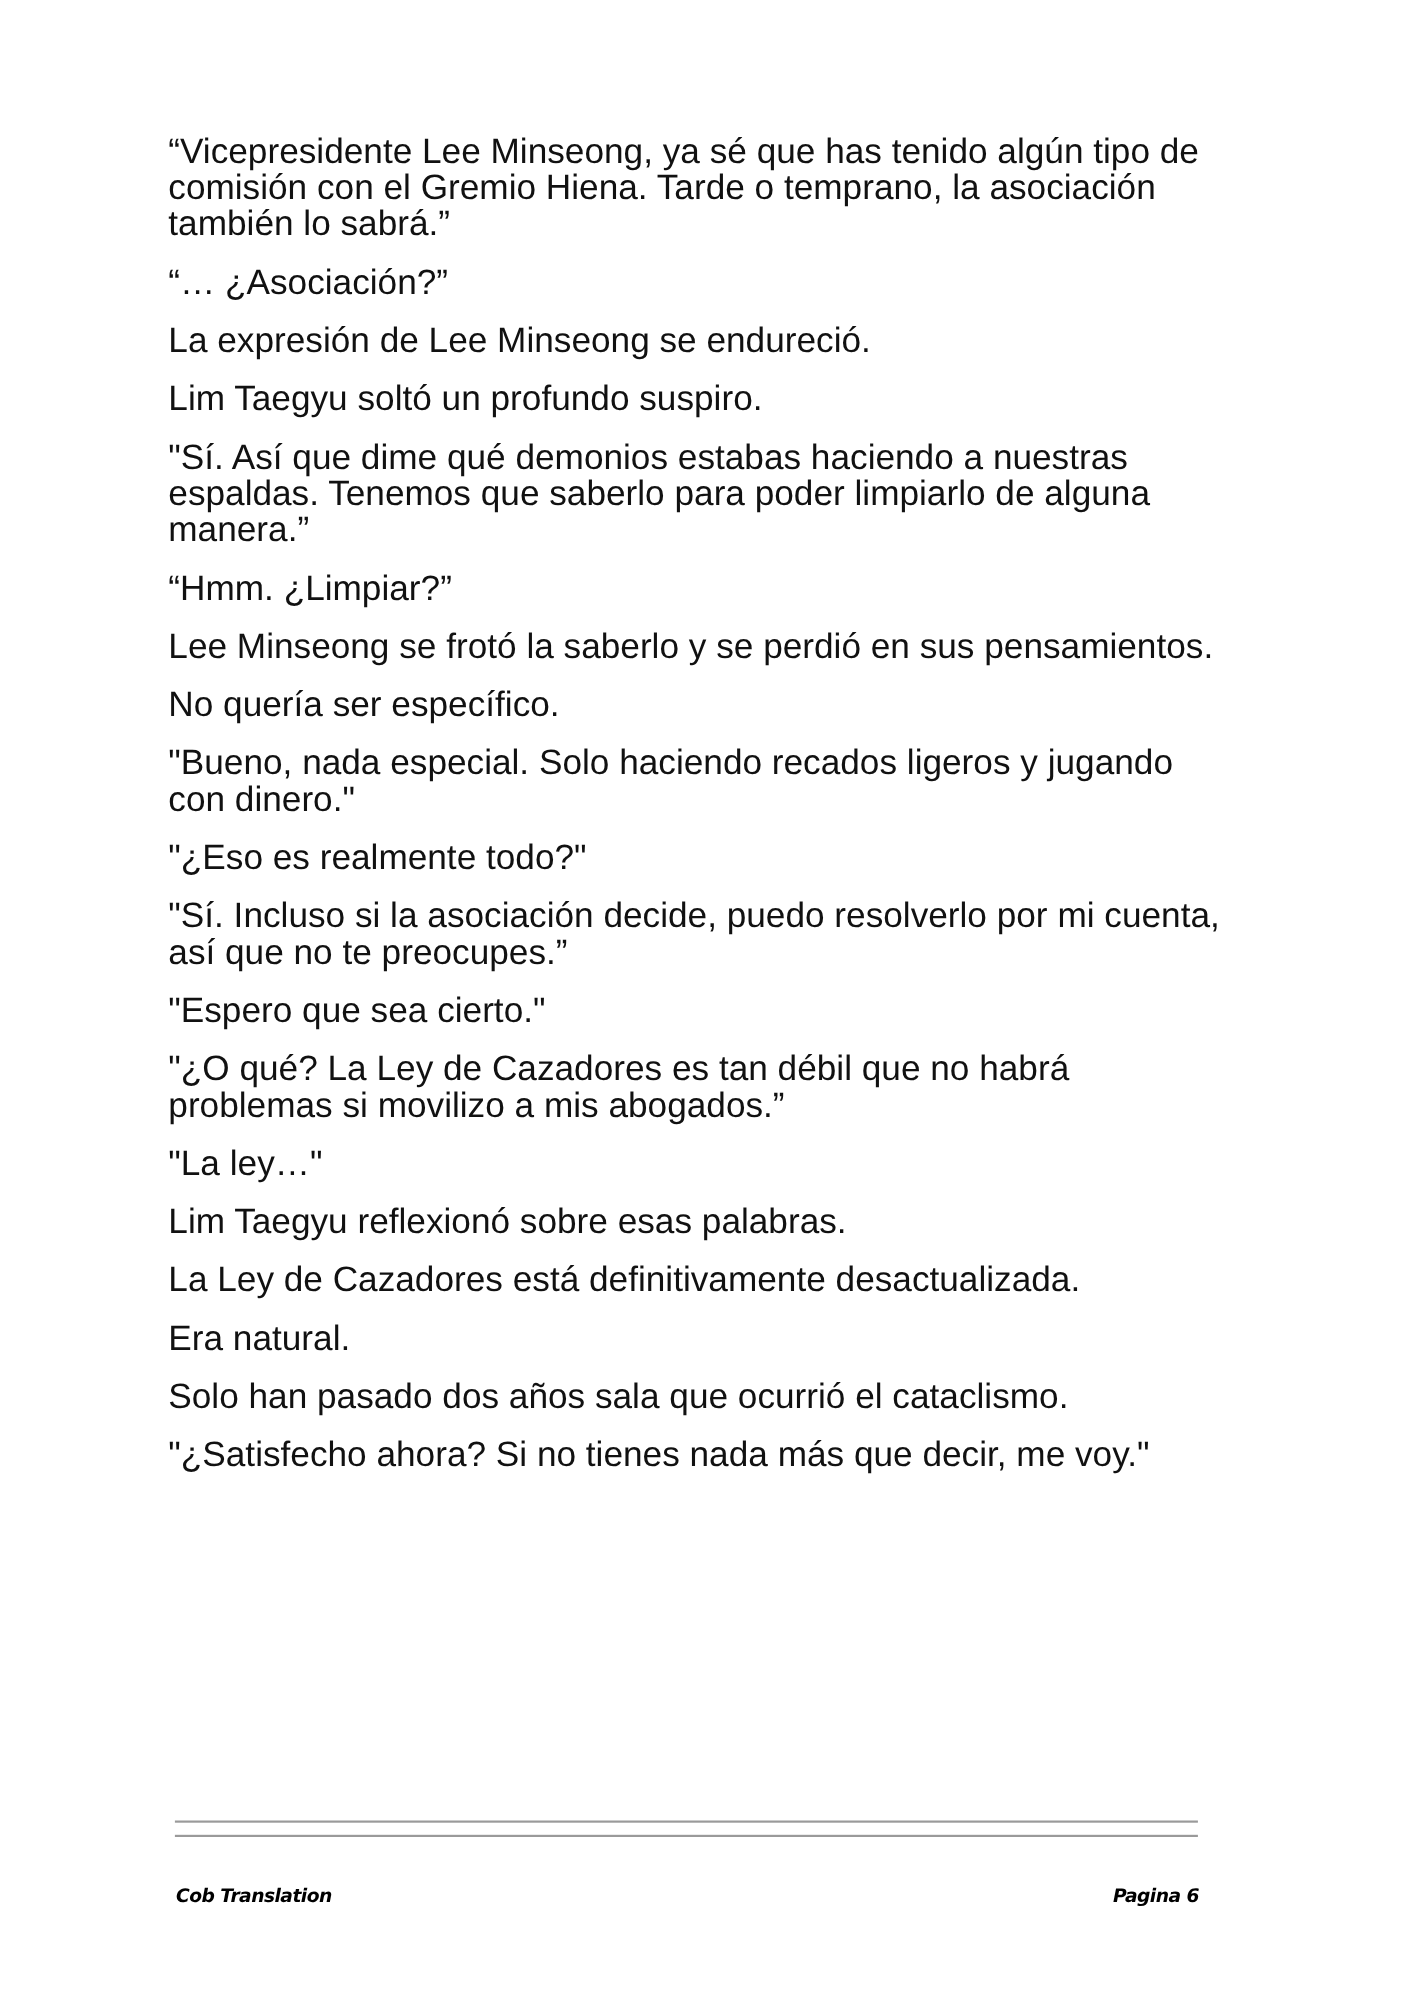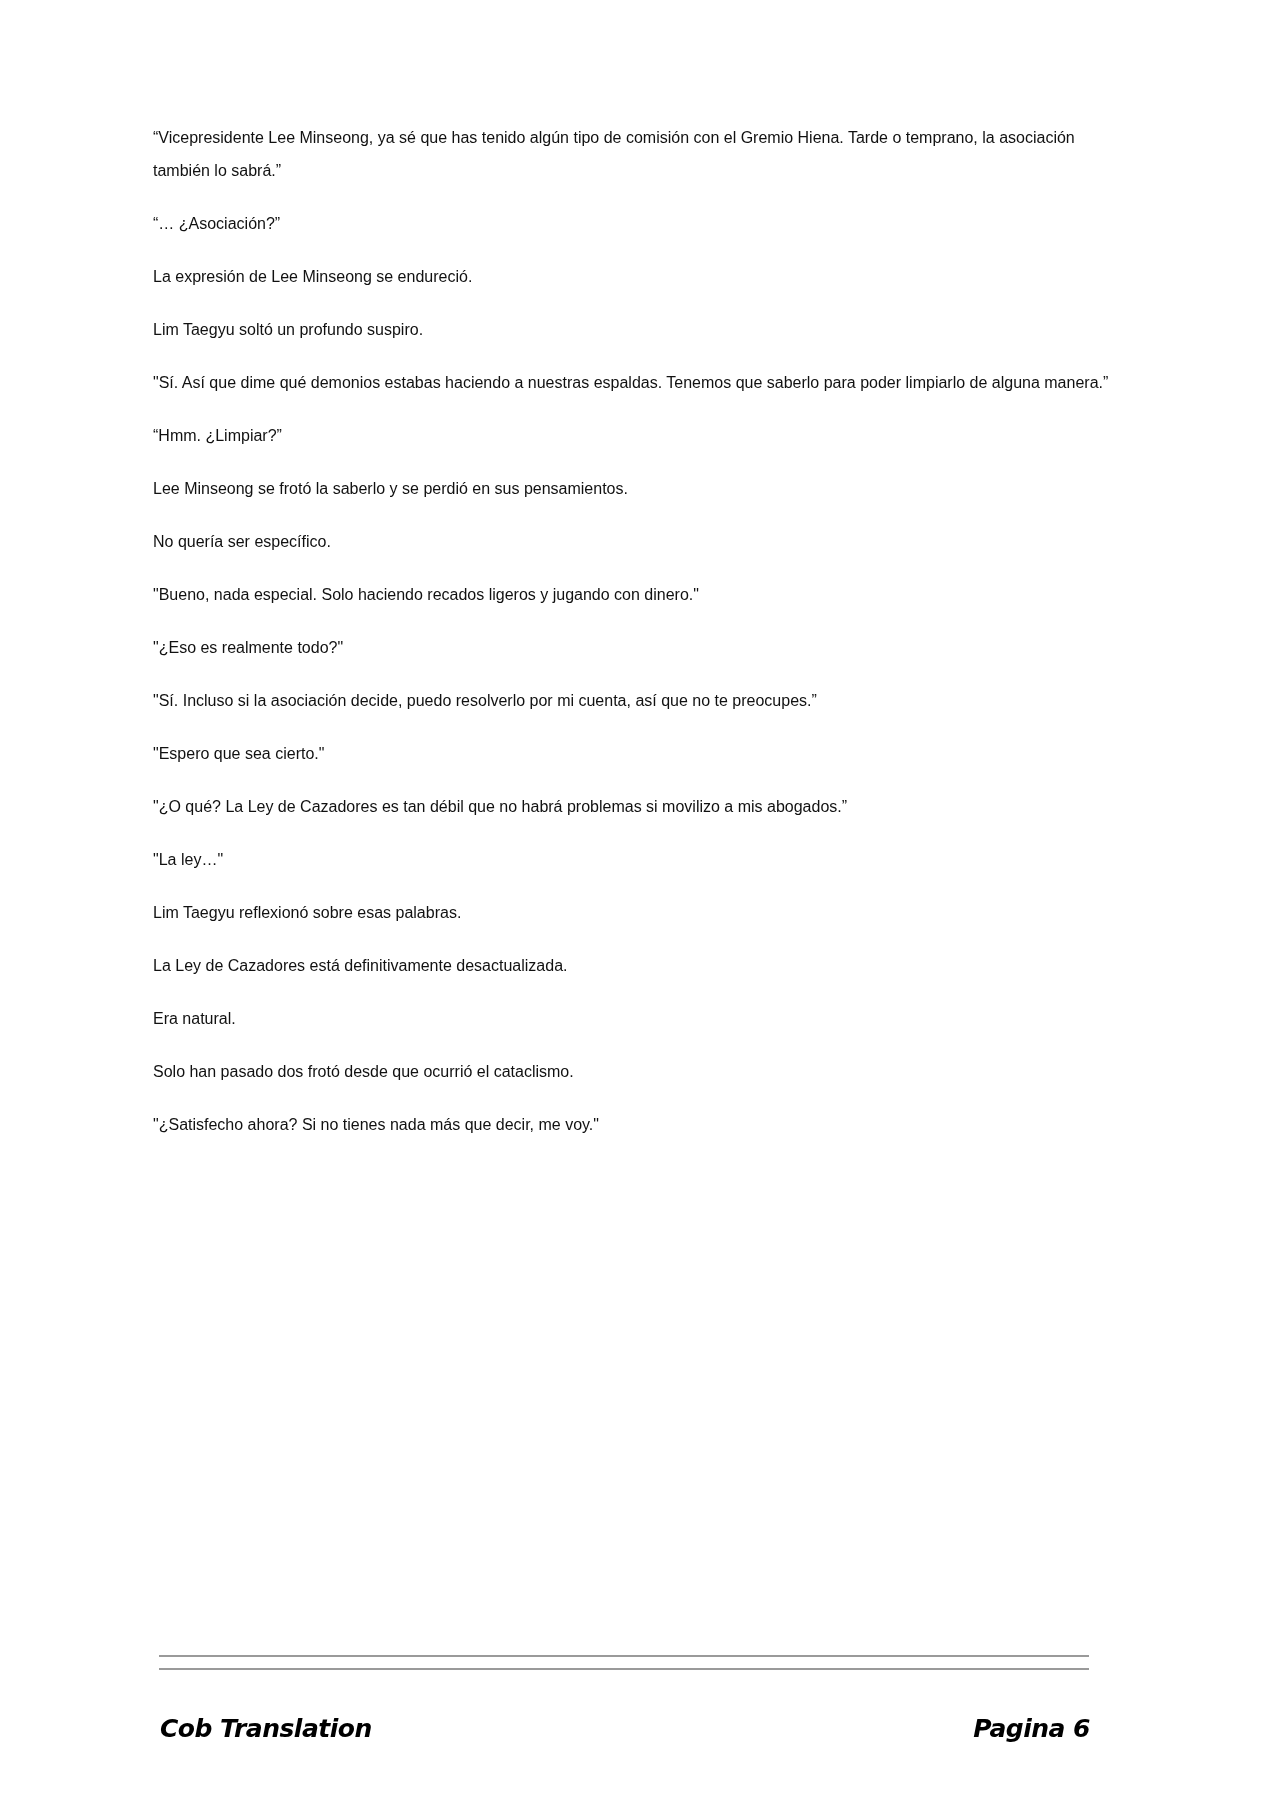--- a/index.html
+++ b/index.html
@@ -1,30 +1,30 @@
 <!DOCTYPE html>
 <html><head>
 <meta charset="utf-8">
 <style>
   html, body { margin: 0; padding: 0; background: #ffffff; }
   body { width: 1280px; height: 1808px; position: relative; overflow: hidden; }
   .page { position: absolute; left: 0; top: 0; width: 1280px; height: 1808px; background: #fff; }
   .content {
     position: absolute; left: 153px; top: 121px; width: 960px;
     font-family: "Liberation Sans", sans-serif;
-    font-size: 16px; line-height: 33px; color: #111;
+    font-size: 32px; line-height: 33px; color: #111;
   }
   .content p { margin: 0 0 20px 0; padding: 0; }
   .rule { position: absolute; left: 159px; width: 930px; height: 2px; background: #9a9a9a; }
   .rule.r1 { top: 1655px; }
   .rule.r2 { top: 1668px; }
   .footer-left, .footer-right {
     position: absolute; top: 1714px;
     font-family: "DejaVu Sans", sans-serif; font-style: italic; font-weight: bold;
-    font-size: 25px; color: #000; letter-spacing: -0.5px;
+    font-size: 17px; color: #000; letter-spacing: -0.5px;
   }
   .footer-left { left: 160px; }
   .footer-right { right: 190px; }
 </style>
 </head>
 <body>
 
 <div class="page">
   <div class="content">
     <p>“Vicepresidente Lee Minseong, ya sé que has tenido algún tipo de comisión con el Gremio Hiena. Tarde o temprano, la asociación también lo sabrá.”</p>
@@ -37,21 +37,21 @@
     <p>No quería ser específico.</p>
     <p>"Bueno, nada especial. Solo haciendo recados ligeros y jugando con dinero."</p>
     <p>"¿Eso es realmente todo?"</p>
     <p>"Sí. Incluso si la asociación decide, puedo resolverlo por mi cuenta, así que no te preocupes.”</p>
     <p>"Espero que sea cierto."</p>
     <p>"¿O qué? La Ley de Cazadores es tan débil que no habrá problemas si movilizo a mis abogados.”</p>
     <p>"La ley…"</p>
     <p>Lim Taegyu reflexionó sobre esas palabras.</p>
     <p>La Ley de Cazadores está definitivamente desactualizada.</p>
     <p>Era natural.</p>
-    <p>Solo han pasado dos frotó desde que ocurrió el cataclismo.</p>
+    <p>Solo han pasado dos años sala que ocurrió el cataclismo.</p>
     <p>"¿Satisfecho ahora? Si no tienes nada más que decir, me voy."</p>
   </div>
 
   <div class="rule r1"></div>
   <div class="rule r2"></div>
 
   <div class="footer-left">Cob Translation</div>
   <div class="footer-right">Pagina 6</div>
 </div>
 

